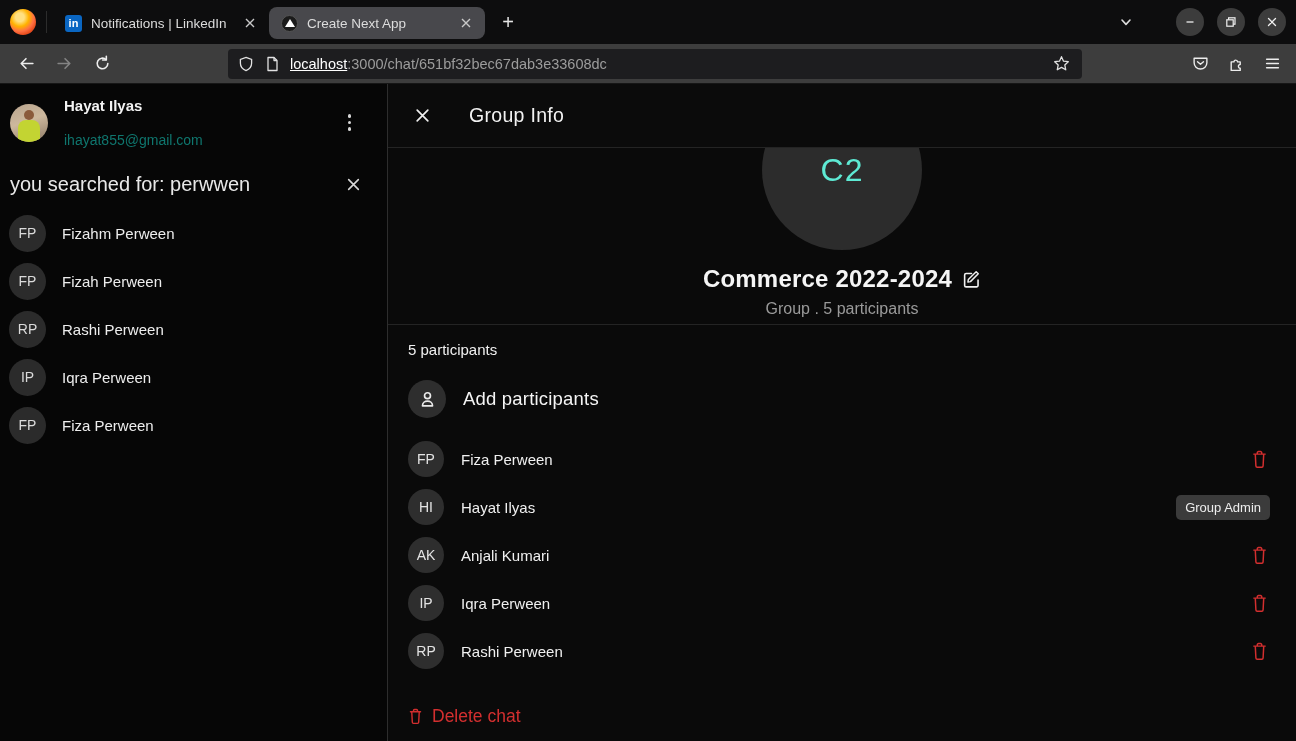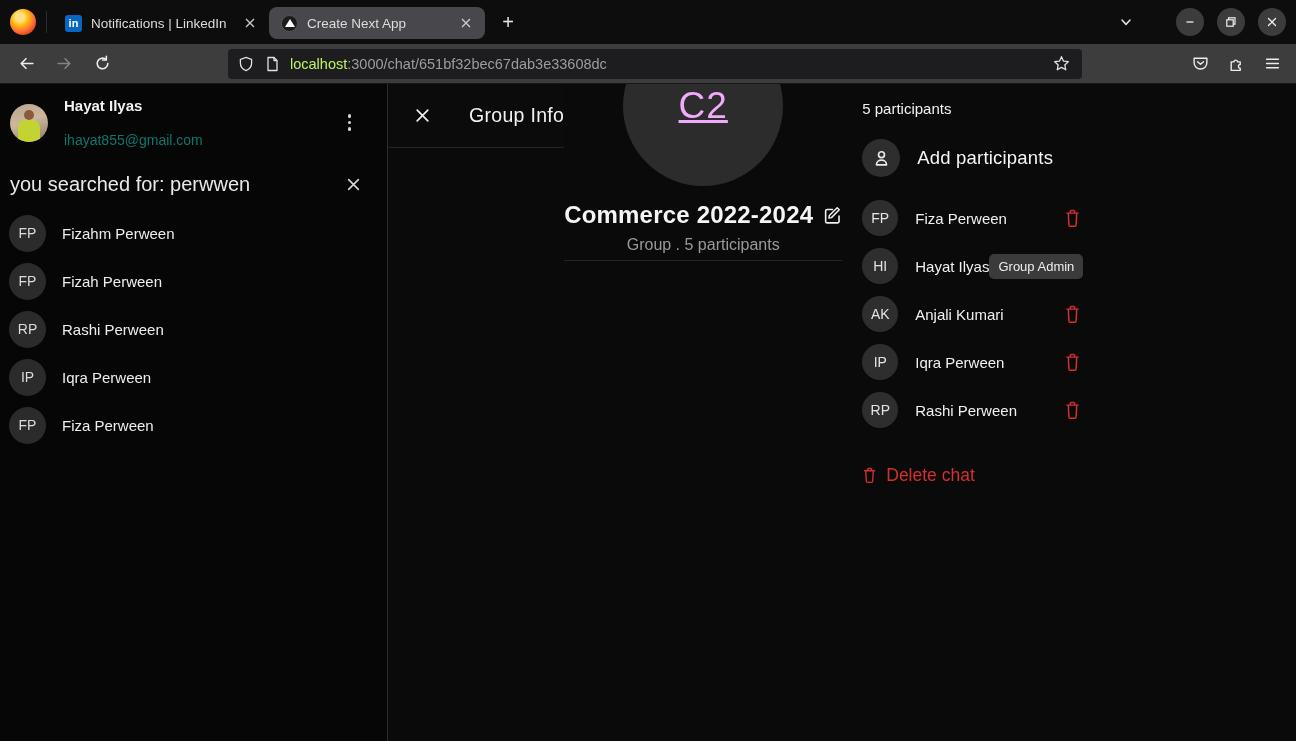--- a/index.html
+++ b/index.html
@@ -25,21 +25,21 @@
   .tablist-chevron { margin-right:42px; display:flex; }
   .win-btns { display:flex; gap:13px; margin-right:10px; }
   .win-btn { width:28px; height:28px; border-radius:50%; background:#3c3c3c; display:flex; align-items:center; justify-content:center; }
 
   .navbar { height:40px; background:#3d3d3d; display:flex; align-items:center; flex-shrink:0; border-bottom:1px solid #161616; }
   .nav-icon { width:32px; height:32px; display:flex; align-items:center; justify-content:center; border-radius:4px; margin-left:6px; }
   .nav-icon:first-child { margin-left:10px; }
   .urlbar { margin-left:110px; width:854px; height:30px; background:#1d1d1f; border-radius:4px; display:flex; align-items:center; padding:0 8px 0 10px; }
   .urlbar svg { flex-shrink:0; }
   .url-text { margin-left:10px; font-size:14.5px; white-space:nowrap; overflow:hidden; flex:1; }
-  .url-host { color:#bef264; }
+  .url-host { color:#ffffff;text-decoration:underline; }
   .url-rest { color:#9c9c9c; }
   .star-btn { width:26px; height:26px; display:flex; align-items:center; justify-content:center; }
   .nav-right { margin-left:auto; display:flex; align-items:center; margin-right:8px; }
   .nav-right .nav-icon { margin-left:4px; }
 
   
   .app { flex:1; display:flex; overflow:hidden; background:#0a0a0a; }
 
   
   .sidebar { width:388px; flex-shrink:0; background:#060606; border-right:1px solid #2d2d2d; display:flex; flex-direction:column; }
@@ -64,28 +64,28 @@
   .search-meta-text { color:#e8e8e8; font-size:20px; }
   .search-meta-close { margin-left:auto; margin-right:14px; display:flex; padding:2px; }
 
   .results { margin-top:13px; }
   .result-row { height:48px; display:flex; align-items:center; padding-left:9px; cursor:pointer; }
   .avatar-sm { width:37px; height:37px; border-radius:50%; background:#2b2b2b; color:#dadada; font-size:14px;
     display:flex; align-items:center; justify-content:center; flex-shrink:0; }
   .result-name { color:#ededed; font-size:15px; margin-left:16px; }
 
   
-  .main { flex:1; display:flex; flex-direction:row; overflow:hidden; }
+  .main { flex:1; display:flex; flex-direction:column; overflow:hidden; }
   .panel-header { height:64px; flex-shrink:0; display:flex; align-items:center; padding-left:24px; border-bottom:1px solid #242424; background:#0b0b0b; }
   .panel-title { color:#f2f2f2; font-size:19.5px; font-weight:500; margin-left:36px; letter-spacing:0.3px; }
   .panel-close { display:flex; padding:2px; }
 
   .group-section { height:177px; flex-shrink:0; overflow:hidden; display:flex; flex-direction:column; align-items:center; border-bottom:1px solid #242424; }
   .group-avatar { width:160px; height:160px; margin-top:-58px; border-radius:50%; background:#2c2c2c; flex-shrink:0;
-    display:flex; align-items:center; justify-content:center; color:#f0abfc; font-size:37px; letter-spacing:1px;text-decoration:underline; }
+    display:flex; align-items:center; justify-content:center; color:#5eead4; font-size:32px; letter-spacing:1px; }
   .group-name-row { display:flex; align-items:center; gap:10px; margin-top:15px; }
   .group-name { color:#f5f5f5; font-size:24px; font-weight:600; letter-spacing:0.2px; }
   .group-subtitle { color:#9a9a9a; font-size:16px; margin-top:7px; }
 
   .participants-section { padding:0 26px 0 20px; }
   .participants-heading { color:#f0f0f0; font-size:15px; margin-top:16px; }
   .add-row { display:flex; align-items:center; margin-top:19px; height:44px; cursor:pointer; }
   .avatar-md { width:38px; height:38px; border-radius:50%; background:#2e2e2e; color:#e3e3e3; font-size:14px;
     display:flex; align-items:center; justify-content:center; flex-shrink:0; }
   .add-label { color:#f5f5f5; font-size:18.5px; margin-left:17px; letter-spacing:0.2px; }

